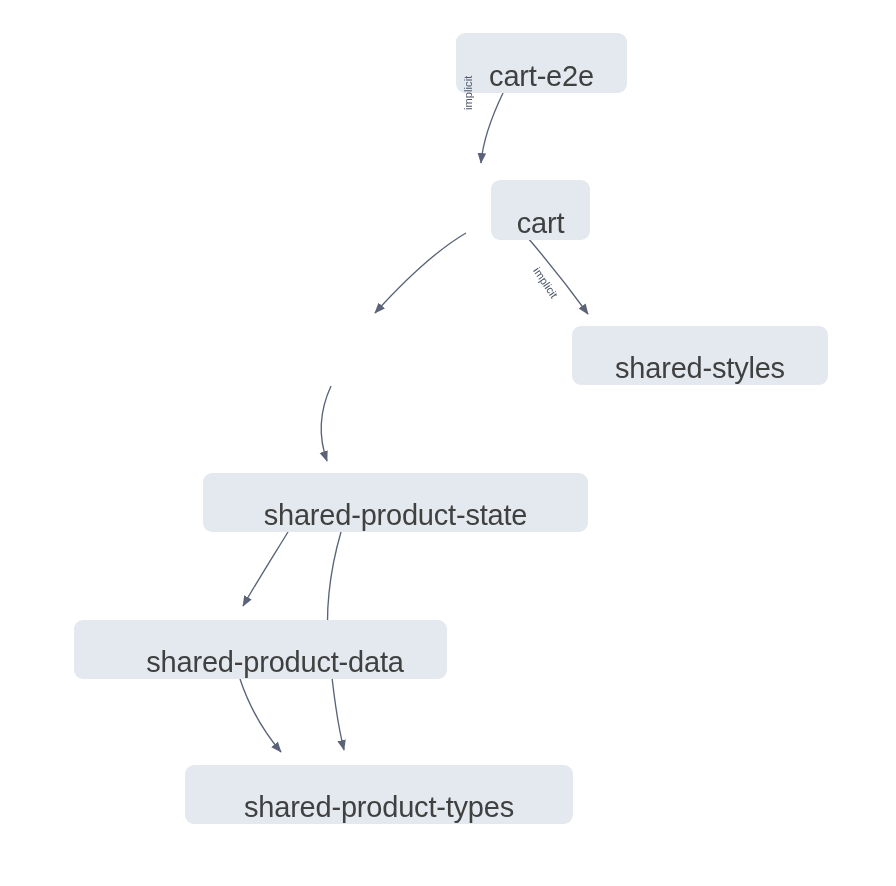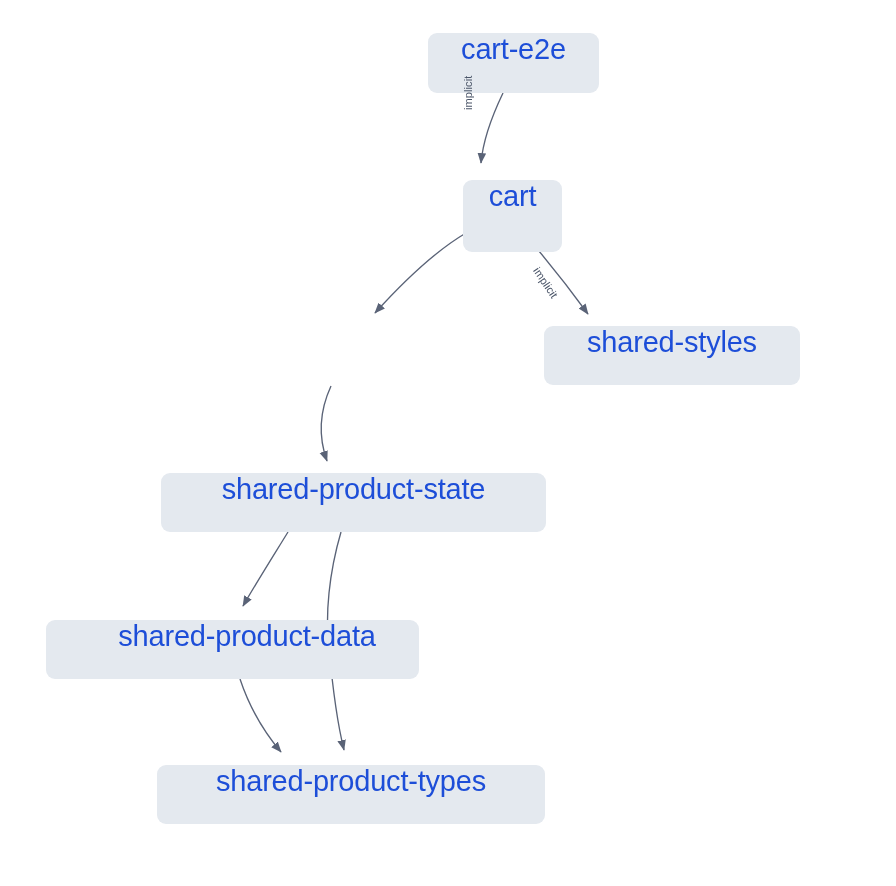--- a/index.html
+++ b/index.html
@@ -26,29 +26,30 @@
     left: 0;
     width: 896px;
     height: 886px;
   }
   .node {
     position: absolute;
     box-sizing: border-box;
     background: #e4e9ef;
     border-radius: 9px;
     display: flex;
-    align-items: flex-start;
+    align-items: flex-end;
     justify-content: center;
-    color: #1d4ed8;
+    color: #404040;
     font-family: "Liberation Sans", sans-serif;
     font-size: 29px;
     font-weight: 400;
     letter-spacing: -0.2px;
     white-space: nowrap;
     z-index: 3;
+    margin-left: 28px;
   }
   .node-label {
     pointer-events: none;
   }
   .edge-label {
     position: absolute;
     font-family: "Liberation Sans", sans-serif;
     font-size: 11px;
     color: #4a5568;
     letter-spacing: 0.1px;
@@ -92,30 +93,30 @@
 
     <path d="M 341,532 C 329,573 325,615 329,648 C 333,692 338,726 344,750" fill="none" stroke="#5a6377" stroke-width="1.35" marker-end="url(#arrowhead)"></path>
 
     <path d="M 240,679 C 249,706 264,732 281,752" fill="none" stroke="#5a6377" stroke-width="1.35" marker-end="url(#arrowhead)"></path>
   </svg>
 
   <div class="node" id="node-cart-e2e" style="left:428px; top:33px; width:171px; height:60px;">
     <span class="node-label">cart-e2e</span>
   </div>
 
-  <div class="node" id="node-cart" style="left:463px; top:180px; width:99px; height:72px;">
+  <div class="node" id="node-cart" style="left:463px; top:180px; width:99px; height:60px;">
     <span class="node-label">cart</span>
   </div>
 
 
   <div class="node" id="node-shared-styles" style="left:544px; top:326px; width:256px; height:59px;">
     <span class="node-label">shared-styles</span>
   </div>
 
-  <div class="node" id="node-shared-product-state" style="left:161px; top:473px; width:385px; height:59px;">
+  <div class="node" id="node-shared-product-state" style="left:175px; top:473px; width:385px; height:59px;">
     <span class="node-label">shared-product-state</span>
   </div>
 
   <div class="node" id="node-shared-product-data" style="left:46px; top:620px; width:373px; height:59px;padding-left:29px;">
     <span class="node-label">shared-product-data</span>
   </div>
 
   <div class="node" id="node-shared-product-types" style="left:157px; top:765px; width:388px; height:59px;">
     <span class="node-label">shared-product-types</span>
   </div>

